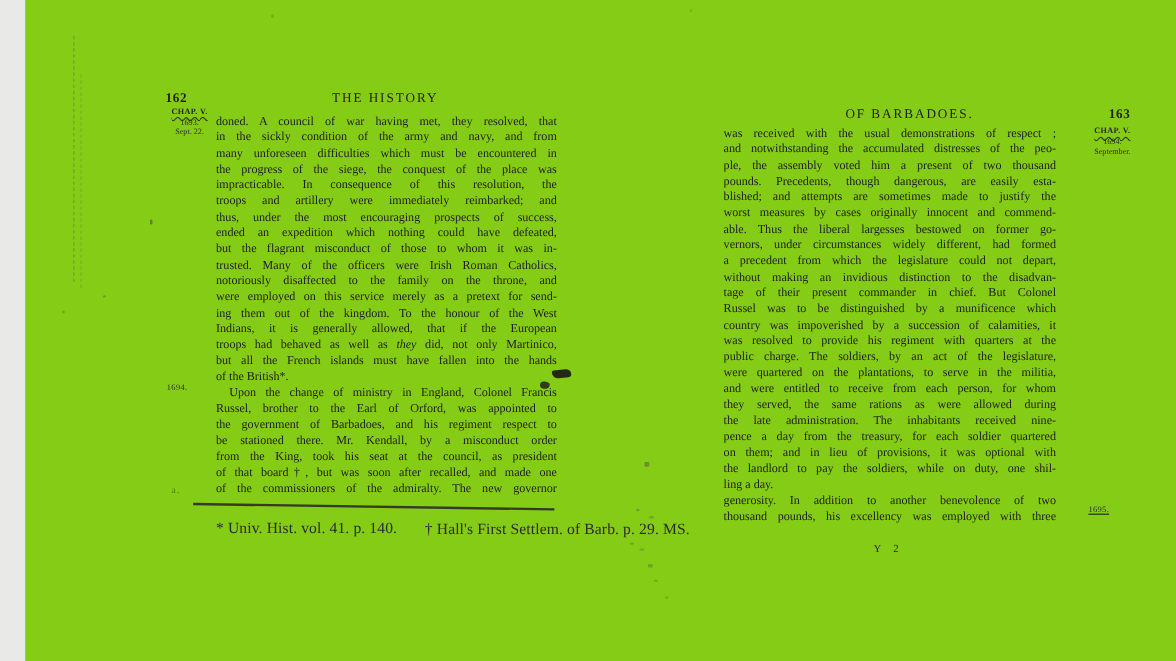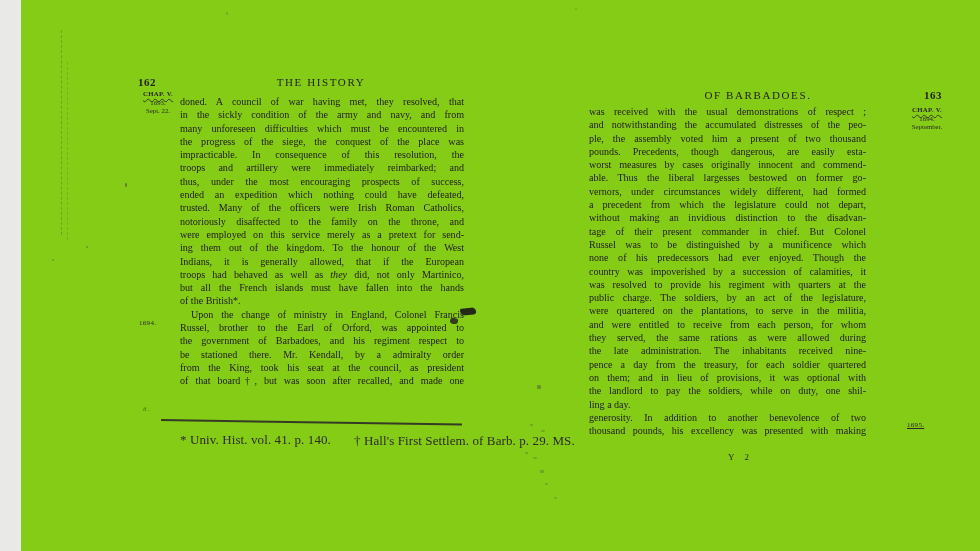--- a/index.html
+++ b/index.html
@@ -13,21 +13,21 @@
   .margin-note{font-size:6.8px;text-align:center;line-height:8.5px;color:#2b2a28;}
   .margin-note .chap{font-weight:700;letter-spacing:.3px;text-decoration:underline wavy rgba(40,38,36,.85);text-decoration-thickness:.5px;text-underline-offset:2px;}
   .margin-year{font-size:7px;color:#2b2a28;letter-spacing:.3px;}
 
   
   .body-text{position:absolute;font-size:10.1px;letter-spacing:-.02px;color:#232120;}
   .body-text .line{height:13.3px;line-height:13.3px;text-align:justify;text-align-last:justify;white-space:normal;overflow:visible;}
   .body-text .line.last{text-align-last:left;}
   .body-text .line.first{text-indent:11px;}
   .left-body{left:159px;top:95px;width:284px;}
-  .right-body{left:568px;top:105px;width:277px;}
+  .right-body{left:582px;top:105px;width:277px;}
 
   
   .foot-rule{position:absolute;left:140px;top:419px;width:301px;height:1.6px;background:#2c2a28;transform:rotate(.85deg);transform-origin:left center;opacity:.9;}
   .footnote{font-size:13px;color:#2d2b29;white-space:nowrap;letter-spacing:.1px;}
   .catchword{font-size:8px;opacity:.5;letter-spacing:1px;}
   .signature{font-size:9px;letter-spacing:4px;color:#2b2a28;}
 
   
   .dashv{position:absolute;width:0;}
   .dashv1{left:40px;top:30px;height:205px;border-left:1px dashed rgba(70,70,70,.30);}
@@ -73,34 +73,36 @@
 
     <div class="body-text left-body">
         <div class="line">doned. A council of war having met, they resolved, that</div>
         <div class="line">in the sickly condition of the army and navy, and from</div>
         <div class="line">many unforeseen difficulties which must be encountered in</div>
         <div class="line">the progress of the siege, the conquest of the place was</div>
         <div class="line">impracticable. In consequence of this resolution, the</div>
         <div class="line">troops and artillery were immediately reimbarked; and</div>
         <div class="line">thus, under the most encouraging prospects of success,</div>
         <div class="line">ended an expedition which nothing could have defeated,</div>
+        <div class="line">but the flagrant misconduct of those to whom it was in-</div>
         <div class="line">trusted. Many of the officers were Irish Roman Catholics,</div>
         <div class="line">notoriously disaffected to the family on the throne, and</div>
         <div class="line">were employed on this service merely as a pretext for send-</div>
         <div class="line">ing them out of the kingdom. To the honour of the West</div>
         <div class="line">Indians, it is generally allowed, that if the European</div>
         <div class="line">troops had behaved as well as <i>they</i> did, not only Martinico,</div>
         <div class="line">but all the French islands must have fallen into the hands</div>
         <div class="line last">of the British*.</div>
         <div class="line first">Upon the change of ministry in England, Colonel Francis</div>
         <div class="line">Russel, brother to the Earl of Orford, was appointed to</div>
         <div class="line">the government of Barbadoes, and his regiment respect to</div>
-        <div class="line">be stationed there. Mr. Kendall, by a admiralty order</div>
+        <div class="line">be stationed there. Mr. Kendall, by a misconduct order</div>
         <div class="line">from the King, took his seat at the council, as president</div>
         <div class="line">of that board†, but was soon after recalled, and made one</div>
+        <div class="line">of the commissioners of the admiralty. The new governor</div>
       </div>
 
     <div class="abs catchword" style="left:122px;top:404px;">a.</div>
 
     <div class="foot-rule"></div>
     <div class="abs footnote" style="left:159px;top:432px;">* Univ. Hist. vol. 41. p. 140.</div>
     <div class="abs footnote" style="left:333px;top:433px;">† Hall's First Settlem. of Barb. p. 29. MS.</div>
   </section>
 
   <section>
@@ -113,39 +115,39 @@
       <div>September.</div>
     </aside>
 
     <div class="abs margin-year" style="left:886px;top:421px;text-decoration:underline;">1695.</div>
 
     <div class="body-text right-body">
         <div class="line">was received with the usual demonstrations of respect ;</div>
         <div class="line">and notwithstanding the accumulated distresses of the peo-</div>
         <div class="line">ple, the assembly voted him a present of two thousand</div>
         <div class="line">pounds. Precedents, though dangerous, are easily esta-</div>
+        <div class="line">blished; and attempts are sometimes made to justify the</div>
         <div class="line">worst measures by cases originally innocent and commend-</div>
         <div class="line">able. Thus the liberal largesses bestowed on former go-</div>
         <div class="line">vernors, under circumstances widely different, had formed</div>
         <div class="line">a precedent from which the legislature could not depart,</div>
         <div class="line">without making an invidious distinction to the disadvan-</div>
         <div class="line">tage of their present commander in chief. But Colonel</div>
         <div class="line">Russel was to be distinguished by a munificence which</div>
-        <div class="line">none of his predecessors had ever enjoyed. Though the</div>
         <div class="line">country was impoverished by a succession of calamities, it</div>
         <div class="line">was resolved to provide his regiment with quarters at the</div>
         <div class="line">public charge. The soldiers, by an act of the legislature,</div>
         <div class="line">were quartered on the plantations, to serve in the militia,</div>
         <div class="line">and were entitled to receive from each person, for whom</div>
         <div class="line">they served, the same rations as were allowed during</div>
         <div class="line">the late administration. The inhabitants received nine-</div>
         <div class="line">pence a day from the treasury, for each soldier quartered</div>
         <div class="line">on them; and in lieu of provisions, it was optional with</div>
         <div class="line">the landlord to pay the soldiers, while on duty, one shil-</div>
         <div class="line last">ling a day.</div>
         <div class="line">generosity. In addition to another benevolence of two</div>
-        <div class="line">thousand pounds, his excellency was presented with making</div>
+        <div class="line">thousand pounds, his excellency was employed with three</div>
       </div>
 
     <div class="abs signature" style="left:707px;top:452px;">Y 2</div>
   </section>
 
 </div>
 
 </body></html>

